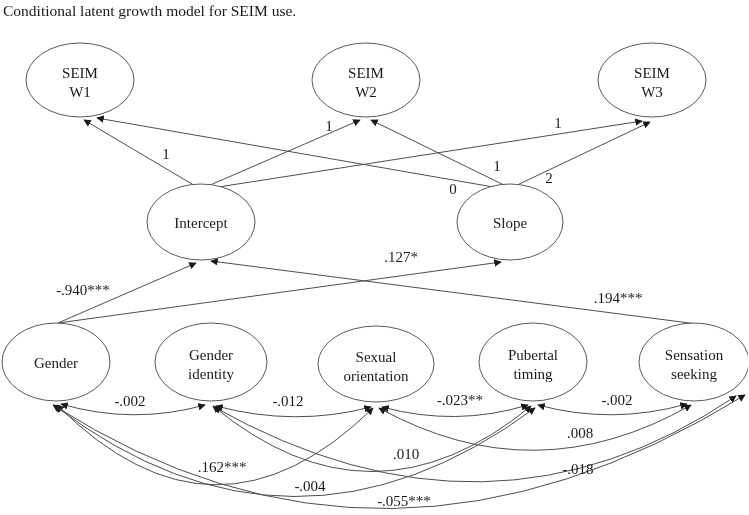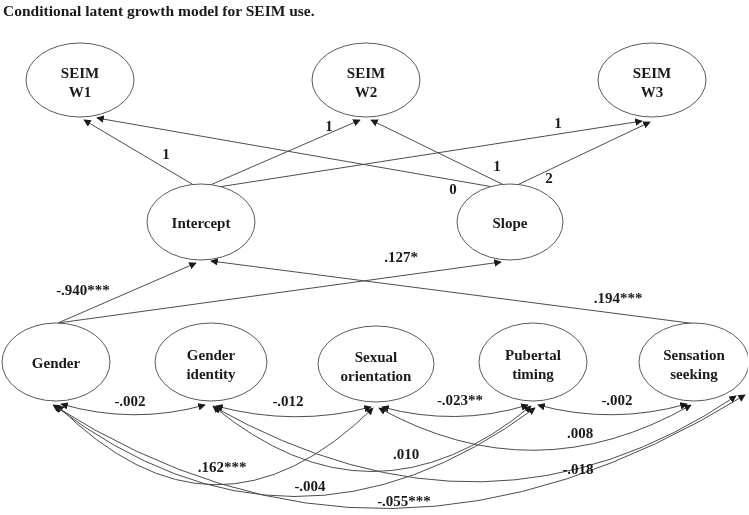--- a/index.html
+++ b/index.html
@@ -2,21 +2,20 @@
 <html><head>
 <meta charset="utf-8">
 <style>
   html,body{margin:0;padding:0;background:#ffffff;}
   .figure-wrap{
     position:relative;
     width:748px;height:515px;
     background:#ffffff;
     font-family:"Liberation Serif", serif;
     overflow:hidden;
-    font-weight:bold;
   }
   svg text{
     font-family:"Liberation Serif", serif;
     fill:#1a1a1a;
   }
   .node-label{font-size:15px;}
   .coef{font-size:15px;}
   .fig-title{font-size:15.5px;}
   .edge{stroke:#4d4d4d;stroke-width:1;fill:none;}
   .node{fill:#ffffff;stroke:#5a5a5a;stroke-width:1;}

